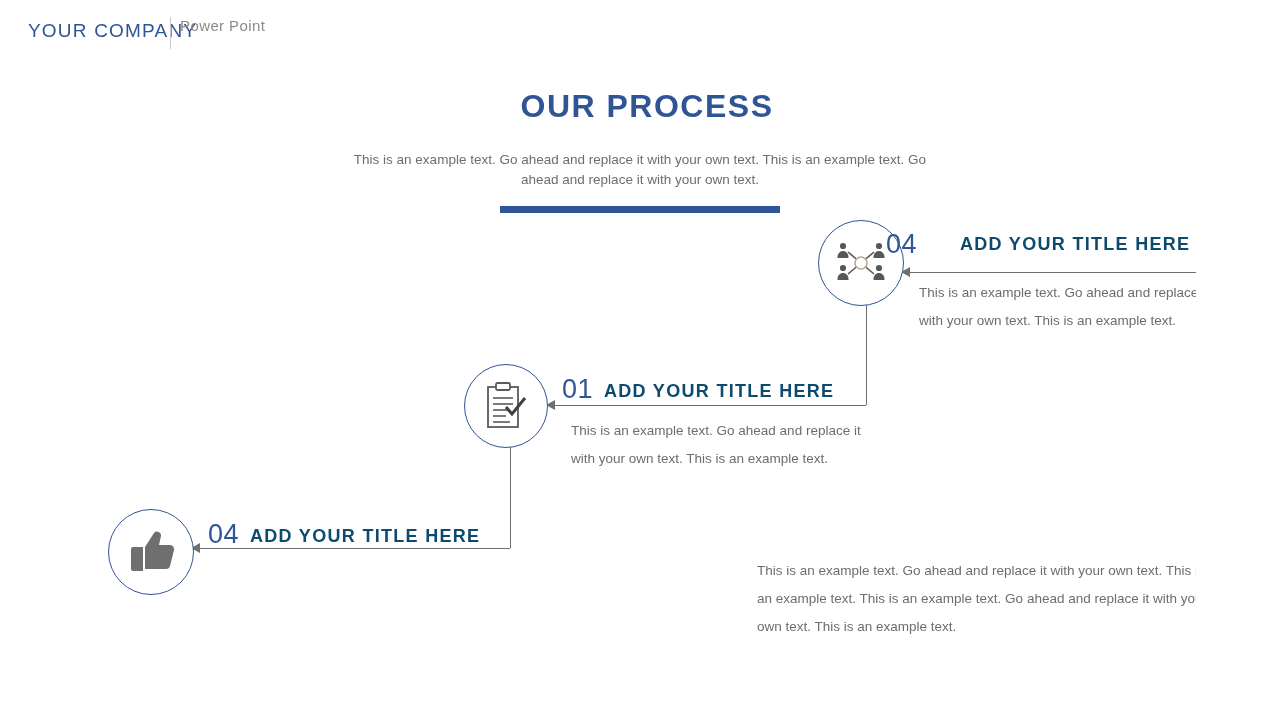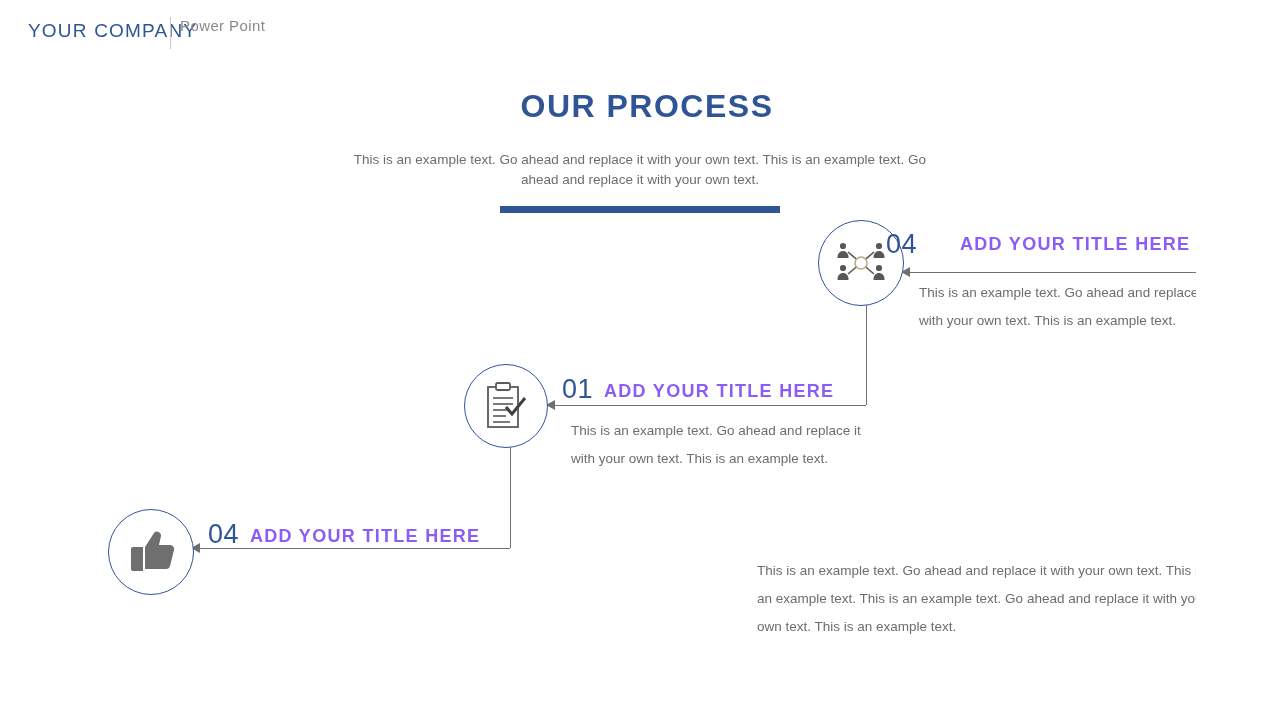--- a/index.html
+++ b/index.html
@@ -116,21 +116,21 @@
     position: absolute;
     font-size: 27px;
     color: #2f5596;
     font-weight: 400;
     letter-spacing: 0.5px;
   }
   .item-title {
     position: absolute;
     font-size: 18px;
     font-weight: bold;
-    color: #8b5cf6;
+    color: #0c4a6e;
     letter-spacing: 1.3px;
     white-space: nowrap;
   }
   .item-body {
     position: absolute;
     font-size: 13.5px;
     line-height: 28px;
     color: #6d6d6d;
   }
   .big-body {

